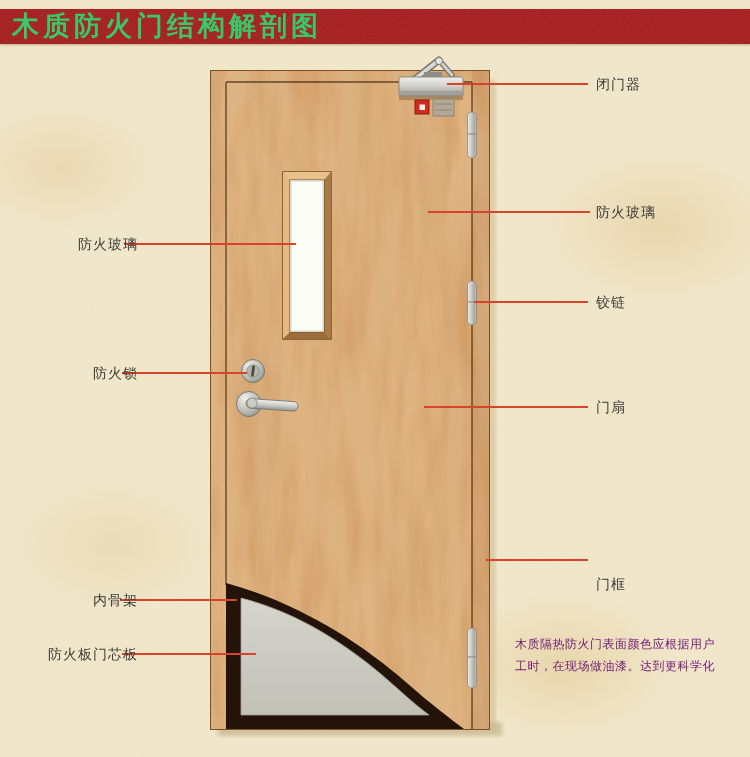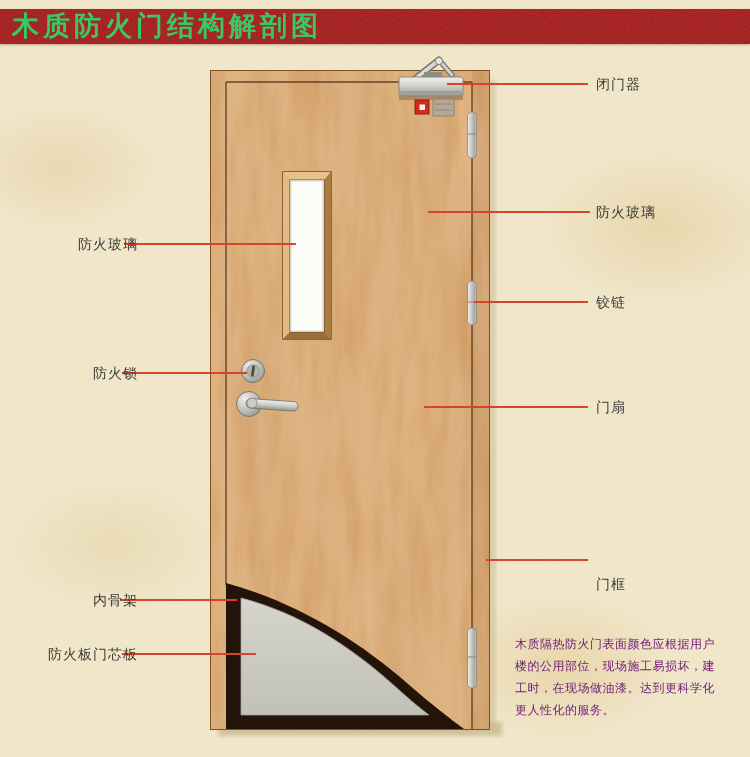--- a/index.html
+++ b/index.html
@@ -192,18 +192,16 @@
   <div class="part-label label-right" style="top:399px">门扇</div>
   <div class="part-label label-right" style="top:576px">门框</div>
 
   <div class="part-label label-left" style="top:236px">防火玻璃</div>
   <div class="part-label label-left" style="top:365px">防火锁</div>
   <div class="part-label label-left" style="top:592px">内骨架</div>
   <div class="part-label label-left" style="top:646px">防火板门芯板</div>
 
   <div class="desc">
     <div>木质隔热防火门表面颜色应根据用户</div>
-    <div>楼的公用部位，现场施工易损坏，建</div>
     <div>工时，在现场做油漆。达到更科学化</div>
-    <div>更人性化的服务。</div>
   </div>
 
 </div>
 
 </body></html>

